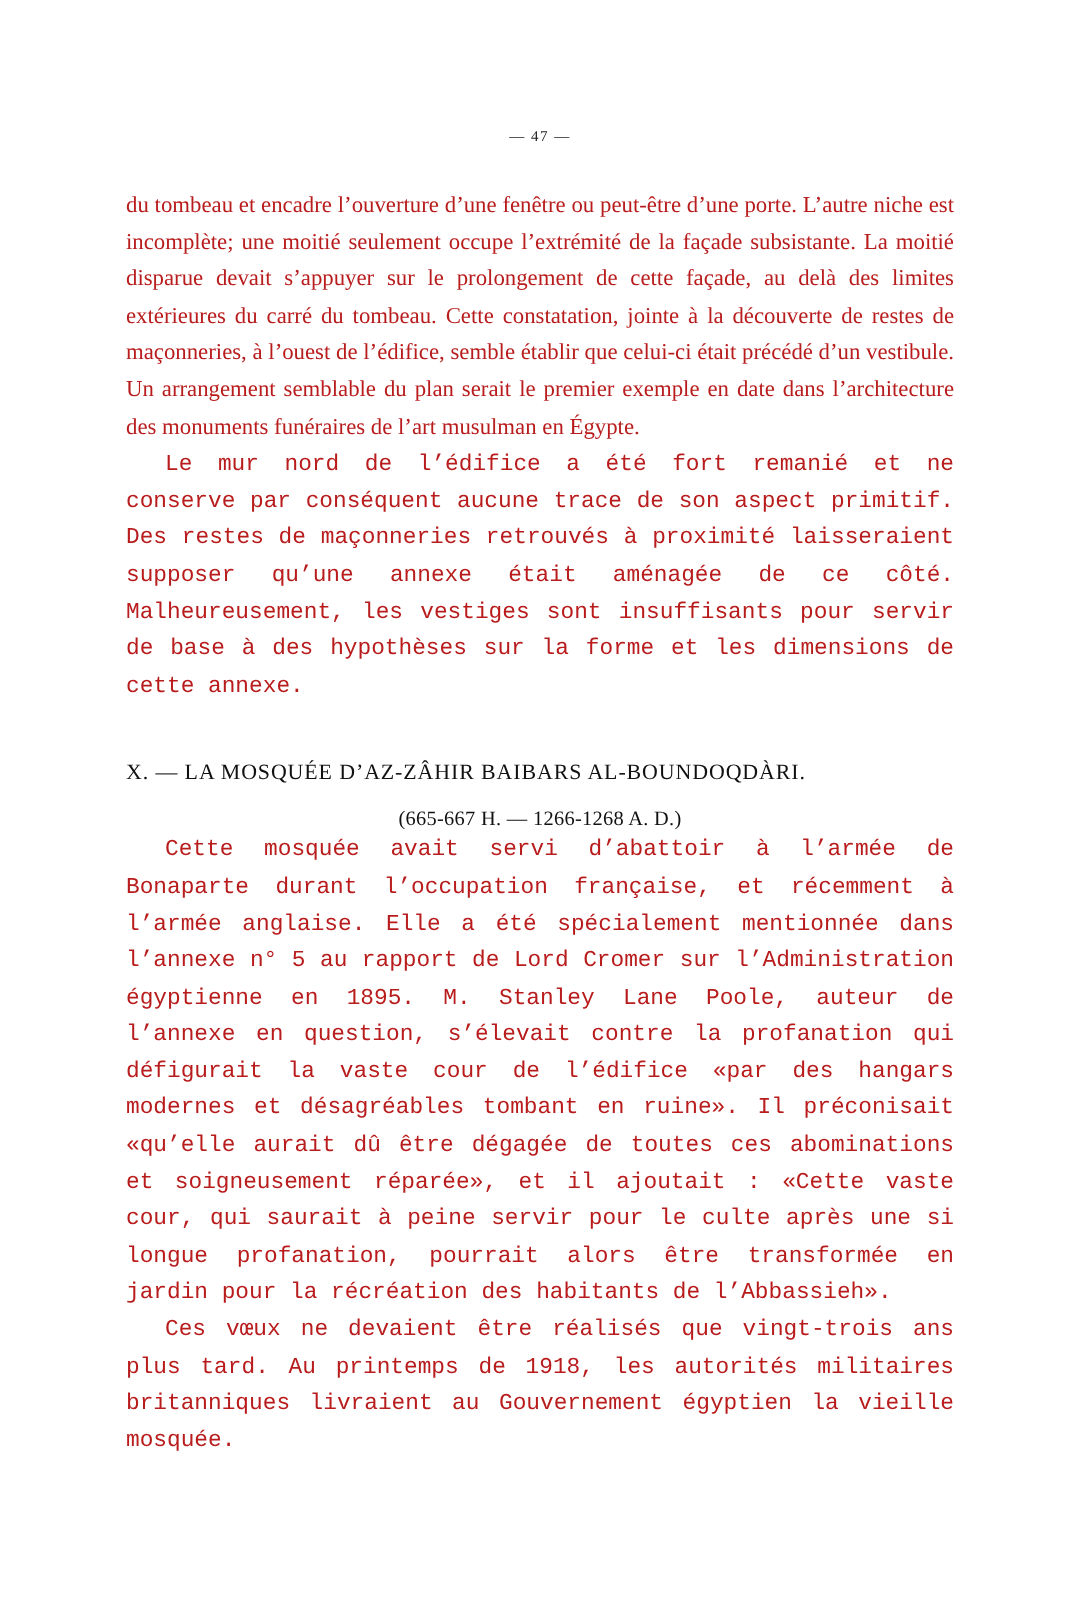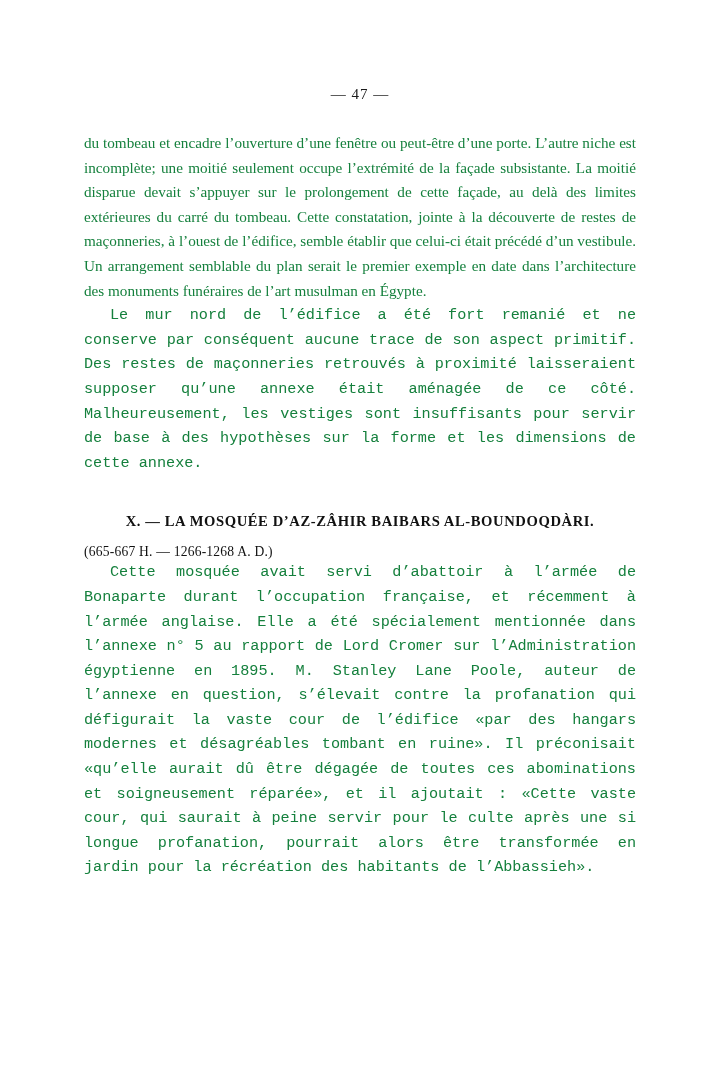--- a/index.html
+++ b/index.html
@@ -16,57 +16,56 @@
   }
   .page {
     position: relative;
     width: 720px;
     height: 1079px;
     box-sizing: border-box;
     padding: 0;
   }
   .page-number {
     text-align: center;
-    font-size: 15px;
+    font-size: 10px;
     letter-spacing: 1px;
     margin-top: 86px;
     margin-bottom: 0;
     color: #1a1a1a;
   }
   .content {
     margin: 0 auto;
     width: 552px;
     padding-top: 28px;
   }
   p.body-text {
     margin: 0;
     font-size: 15.2px;
     line-height: 24.6px;
     text-align: justify;
     text-justify: inter-word;
-    color: #15803d;
+    color: #b91c1c;
     hyphens: manual;
   }
   p.body-text.indent {
     text-indent: 26px;
     font-family: Liberation Mono, monospace;
   }
   p.body-text + p.body-text {
     margin-top: 0;
   }
   .section-heading {
-    text-align: center;
     font-size: 14.6px;
     letter-spacing: 0.6px;
     margin: 38px 0 0 0;
-    font-weight: bold;
+    font-weight: normal;
     color: #111;
   }
   .section-subheading {
-    text-align: left;
+    text-align: center;
     font-size: 13.6px;
     margin: 14px 0 0 0;
     color: #111;
     letter-spacing: 0.2px;
   }
   .after-heading {
     margin-top: 26px;
   }
 </style>
 </head>
@@ -81,16 +80,17 @@
     <p class="body-text">du tombeau et encadre l’ouverture d’une fenêtre ou peut-être d’une porte. L’autre niche est incomplète; une moitié seulement occupe l’extrémité de la façade subsistante. La moitié disparue devait s’appuyer sur le prolongement de cette façade, au delà des limites extérieures du carré du tombeau. Cette constatation, jointe à la découverte de restes de maçonneries, à l’ouest de l’édifice, semble établir que celui-ci était précédé d’un vestibule. Un arrangement semblable du plan serait le premier exemple en date dans l’architecture des monuments funéraires de l’art musulman en Égypte.</p>
 
     <p class="body-text indent">Le mur nord de l’édifice a été fort remanié et ne conserve par conséquent aucune trace de son aspect primitif. Des restes de maçonneries retrouvés à proximité laisseraient supposer qu’une annexe était aménagée de ce côté. Malheureusement, les vestiges sont insuffisants pour servir de base à des hypothèses sur la forme et les dimensions de cette annexe.</p>
 
     <div class="section-heading">X. — LA MOSQUÉE D’AZ-ZÂHIR BAIBARS AL-BOUNDOQDÀRI.</div>
 
     <div class="section-subheading">(665-667 H. — 1266-1268 A. D.)</div>
 
     <p class="body-text indent after-heading">Cette mosquée avait servi d’abattoir à l’armée de Bonaparte durant l’occupation française, et récemment à l’armée anglaise. Elle a été spécialement mentionnée dans l’annexe n° 5 au rapport de Lord Cromer sur l’Administration égyptienne en 1895. M. Stanley Lane Poole, auteur de l’annexe en question, s’élevait contre la profanation qui défigurait la vaste cour de l’édifice «par des hangars modernes et désagréables tombant en ruine». Il préconisait «qu’elle aurait dû être dégagée de toutes ces abominations et soigneusement réparée», et il ajoutait : «Cette vaste cour, qui saurait à peine servir pour le culte après une si longue profanation, pourrait alors être transformée en jardin pour la récréation des habitants de l’Abbassieh».</p>
 
+    <p class="body-text indent">Ces vœux ne devaient être réalisés que vingt-trois ans plus tard. Au printemps de 1918, les autorités militaires britanniques livraient au Gouvernement égyptien la vieille mosquée.</p>
 
 
   </div>
 </div>
 
 </body></html>

